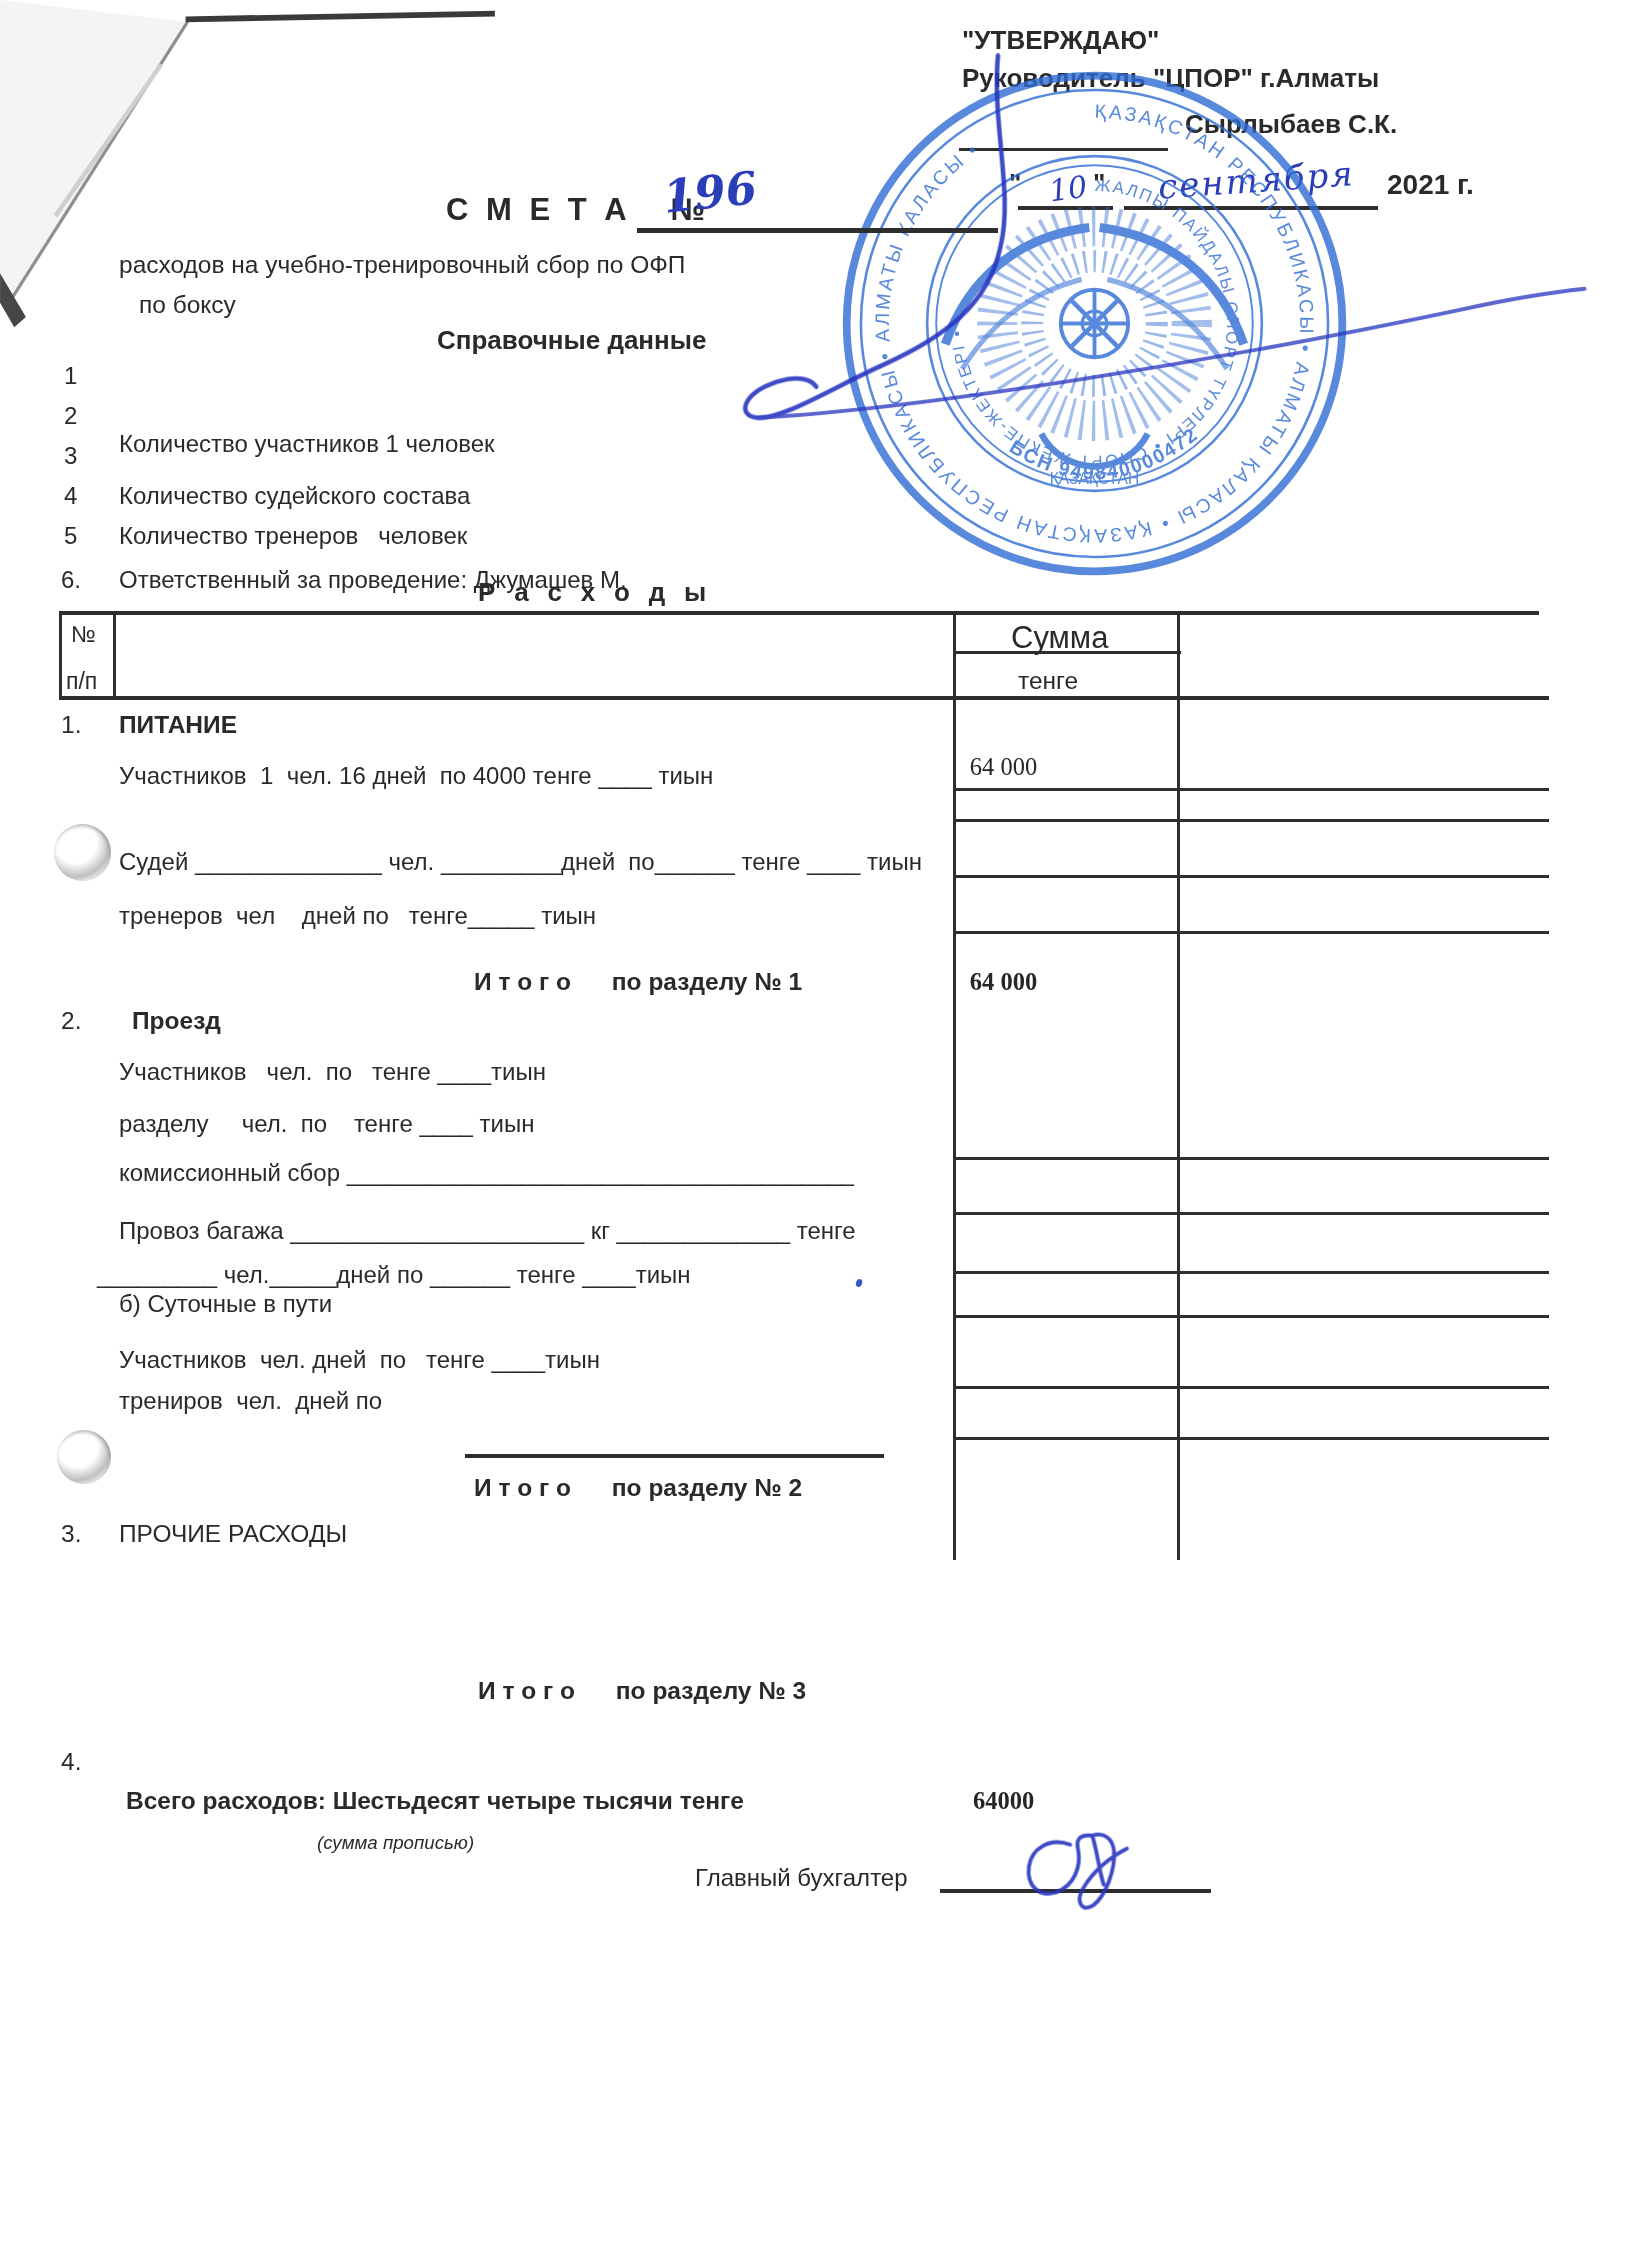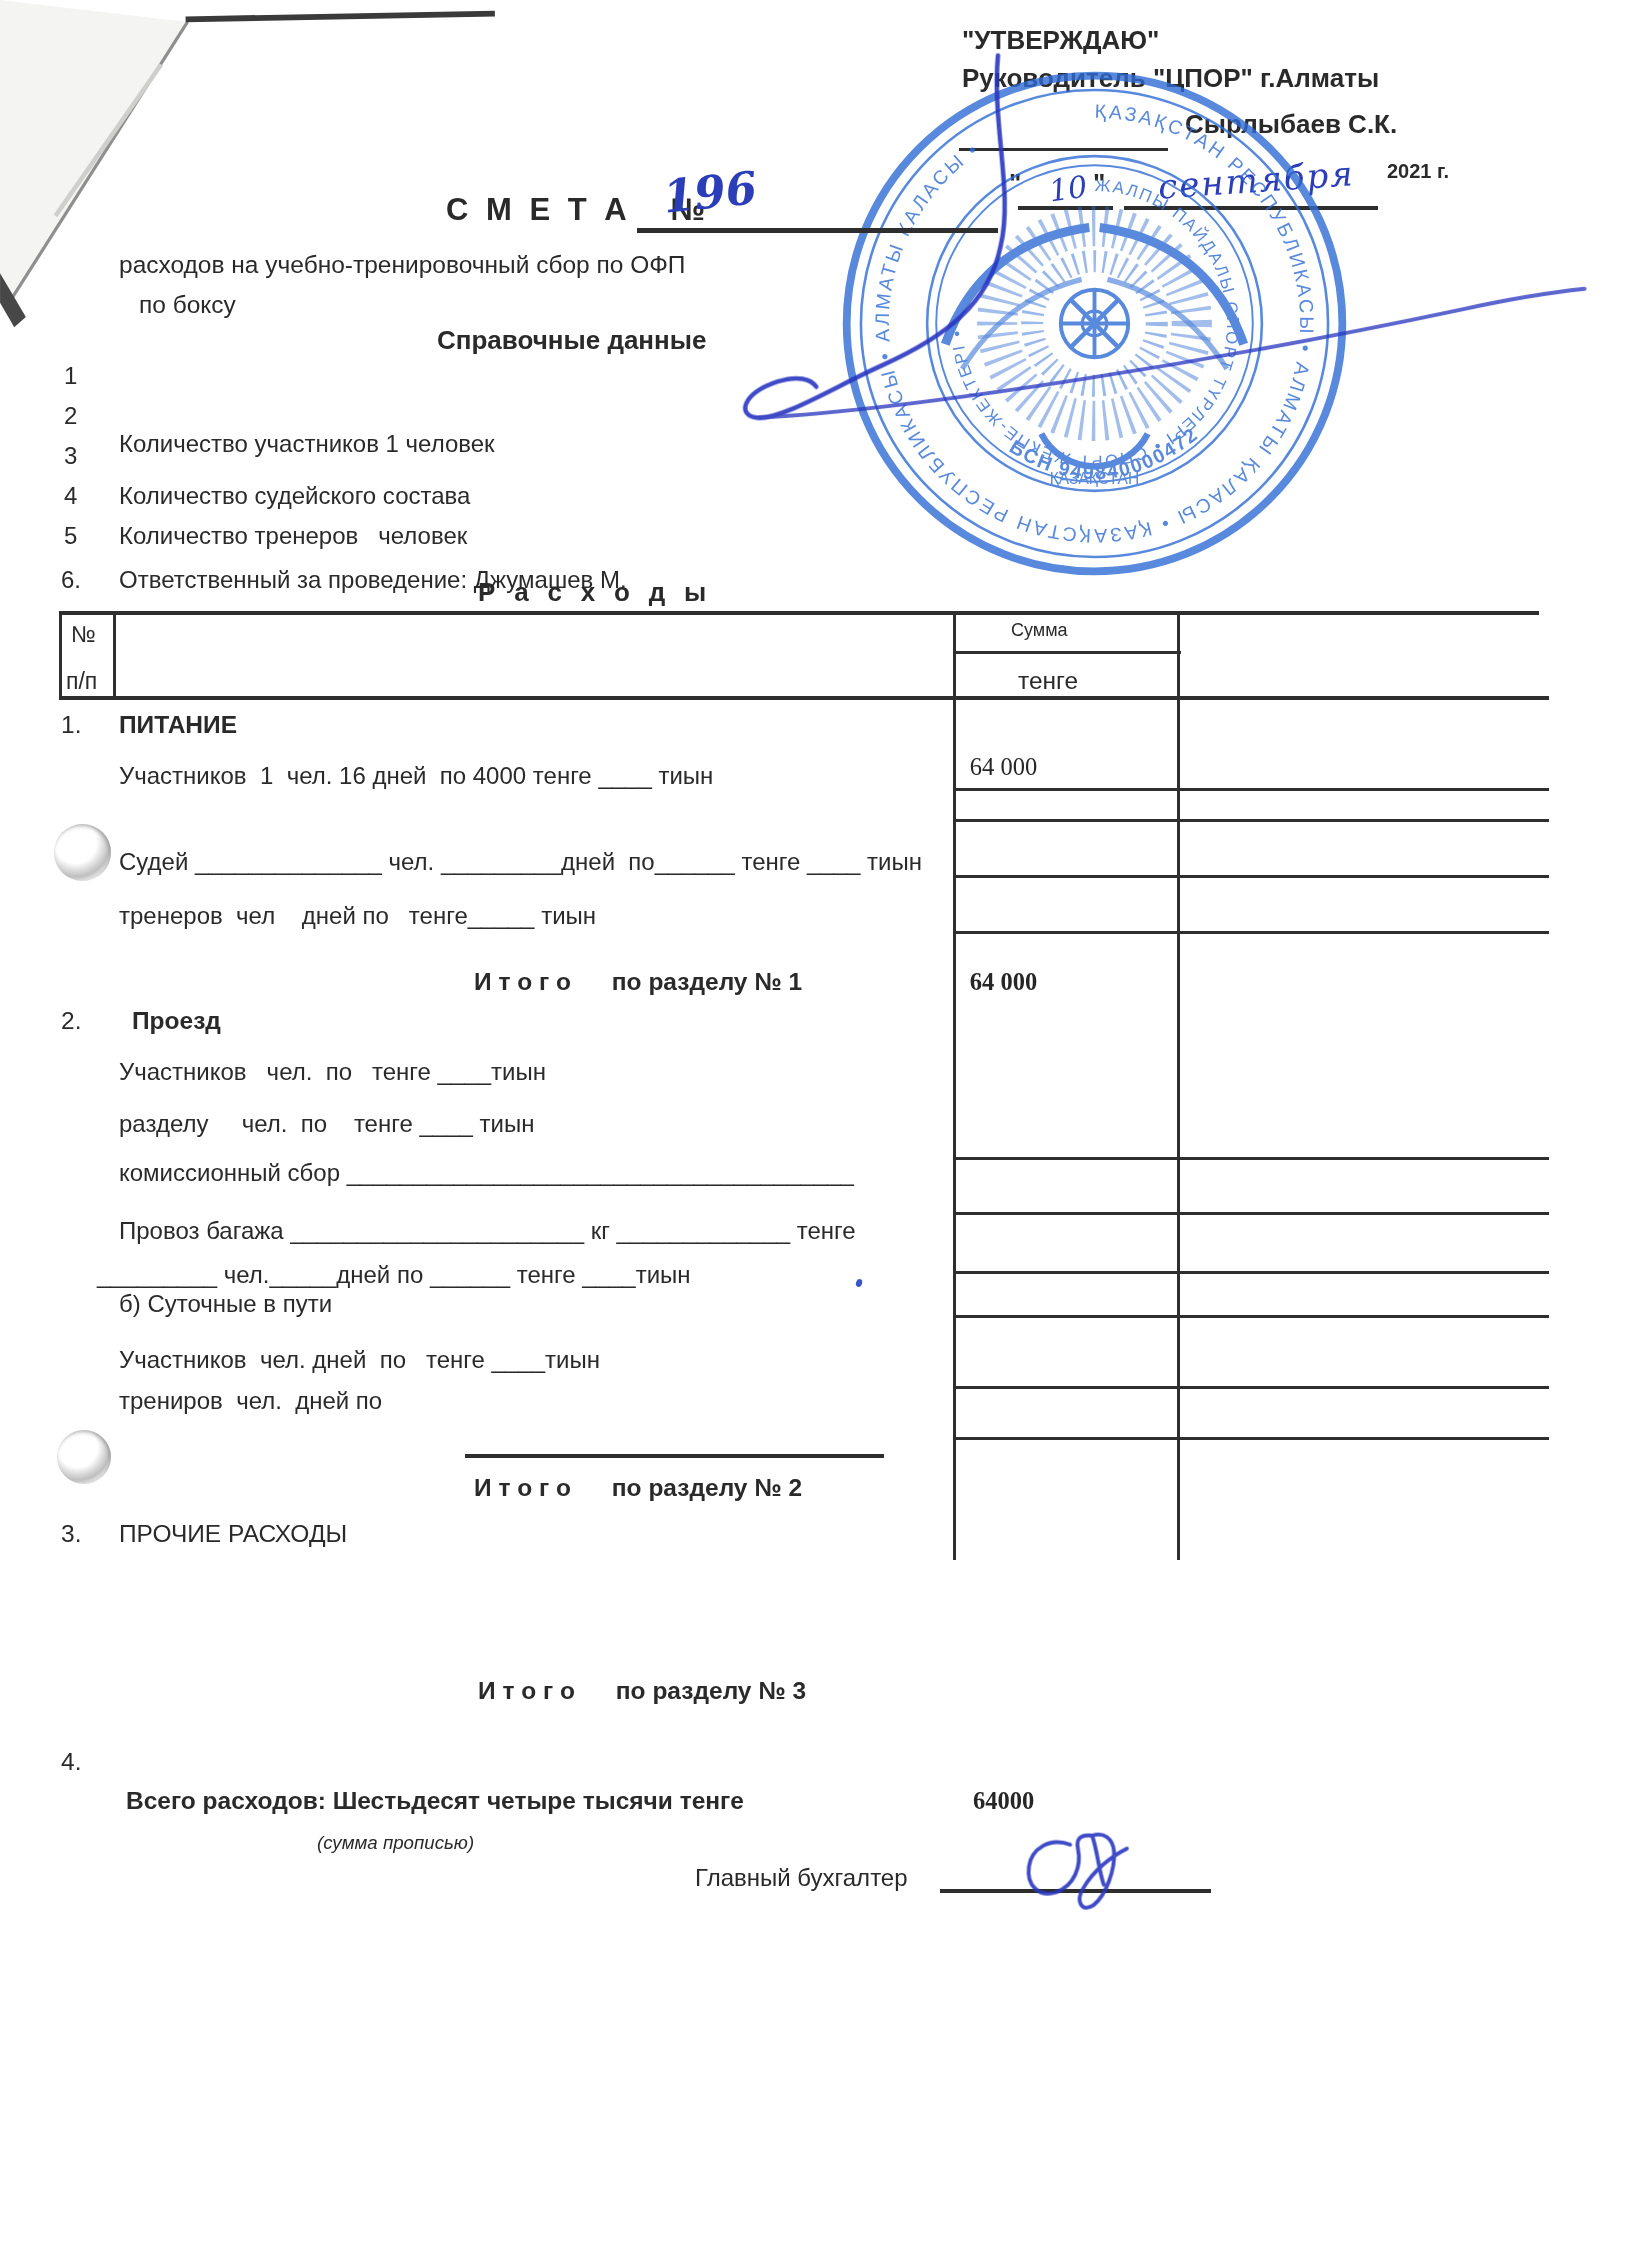--- a/index.html
+++ b/index.html
@@ -40,21 +40,21 @@
   <div class="t b" style="left:962px;top:64px;font-size:26px">Руководитель "ЦПОР" г.Алматы</div>
   <div class="hl" style="left:959px;top:148px;width:209px;"></div>
   <div class="t b" style="left:1185px;top:110px;font-size:26px">Сырлыбаев С.К.</div>
 
   <div class="t b" style="left:1009px;top:169px;font-size:26px">"</div>
   <div class="hand" style="left:1049px;top:171px;font-size:30px;transform:rotate(-8deg)">10</div>
   <div class="t b" style="left:1093px;top:169px;font-size:26px">"</div>
   <div class="hl" style="left:1018px;top:206px;width:95px;height:3.9px;"></div>
   <div class="hand" style="left:1158px;top:160px;font-size:34px;transform:rotate(-4deg);letter-spacing:1.9px">сентября</div>
   <div class="hl" style="left:1124px;top:206px;width:254px;height:3.9px;"></div>
-  <div class="t b" style="left:1387px;top:160px;font-size:20px">2021 г.</div>
+  <div class="t b" style="left:1387px;top:169px;font-size:28px">2021 г.</div>
 
   <svg style="left:835px;top:64px;opacity:.8" width="519" height="519" viewBox="0 0 800 800">
     <defs>
       <path id="ringTop" d="M 400,83 a 317,317 0 1 1 -0.02,0"></path>
       <path id="ringMid" d="M 400,196 a 204,204 0 1 1 -0.02,0"></path>
       <path id="arcBot" d="M 205,545 Q 400,735 595,545"></path>
     </defs>
     <g stroke="#2f6cd4" fill="none">
       <circle cx="400" cy="400" r="382" stroke-width="12"></circle>
       <circle cx="400" cy="400" r="360" stroke-width="4"></circle>
@@ -128,21 +128,21 @@
   <div class="hl" style="left:953px;top:931px;width:596px;"></div>
   <div class="hl" style="left:953px;top:1157px;width:596px;"></div>
   <div class="hl" style="left:953px;top:1212px;width:596px;"></div>
   <div class="hl" style="left:953px;top:1271px;width:596px;"></div>
   <div class="hl" style="left:953px;top:1315px;width:596px;"></div>
   <div class="hl" style="left:953px;top:1386px;width:596px;"></div>
   <div class="hl" style="left:953px;top:1437px;width:596px;"></div>
 
   <div class="t" style="left:71px;top:621px;font-size:23px">№</div>
   <div class="t" style="left:66px;top:668px;font-size:23px">п/п</div>
-  <div class="t" style="left:1011px;top:620px;font-size:18px">Сумма</div>
+  <div class="t" style="left:1011px;top:620px;font-size:31px">Сумма</div>
   <div class="t" style="left:1018px;top:667px;font-size:24.5px">тенге</div>
 
   <div class="t" style="left:61px;top:711px;font-size:24.5px">1.</div>
   <div class="t b" style="left:119px;top:711px;font-size:24.5px">ПИТАНИЕ</div>
   <div class="t" style="left:119px;top:762px">Участников  1  чел. 16 дней  по 4000 тенге ____ тиын</div>
   <div class="sumcell" style="top:753px">64 000</div>
   <div class="t" style="left:119px;top:848px">Судей ______________ чел. _________дней  по______ тенге ____ тиын</div>
   <div class="t" style="left:119px;top:902px">тренеров  чел    дней по   тенге_____ тиын</div>
   <div class="t b" style="left:474px;top:968px;font-size:24.5px">И т о г о      по разделу № 1</div>
   <div class="sumcell b" style="top:968px">64 000</div>

